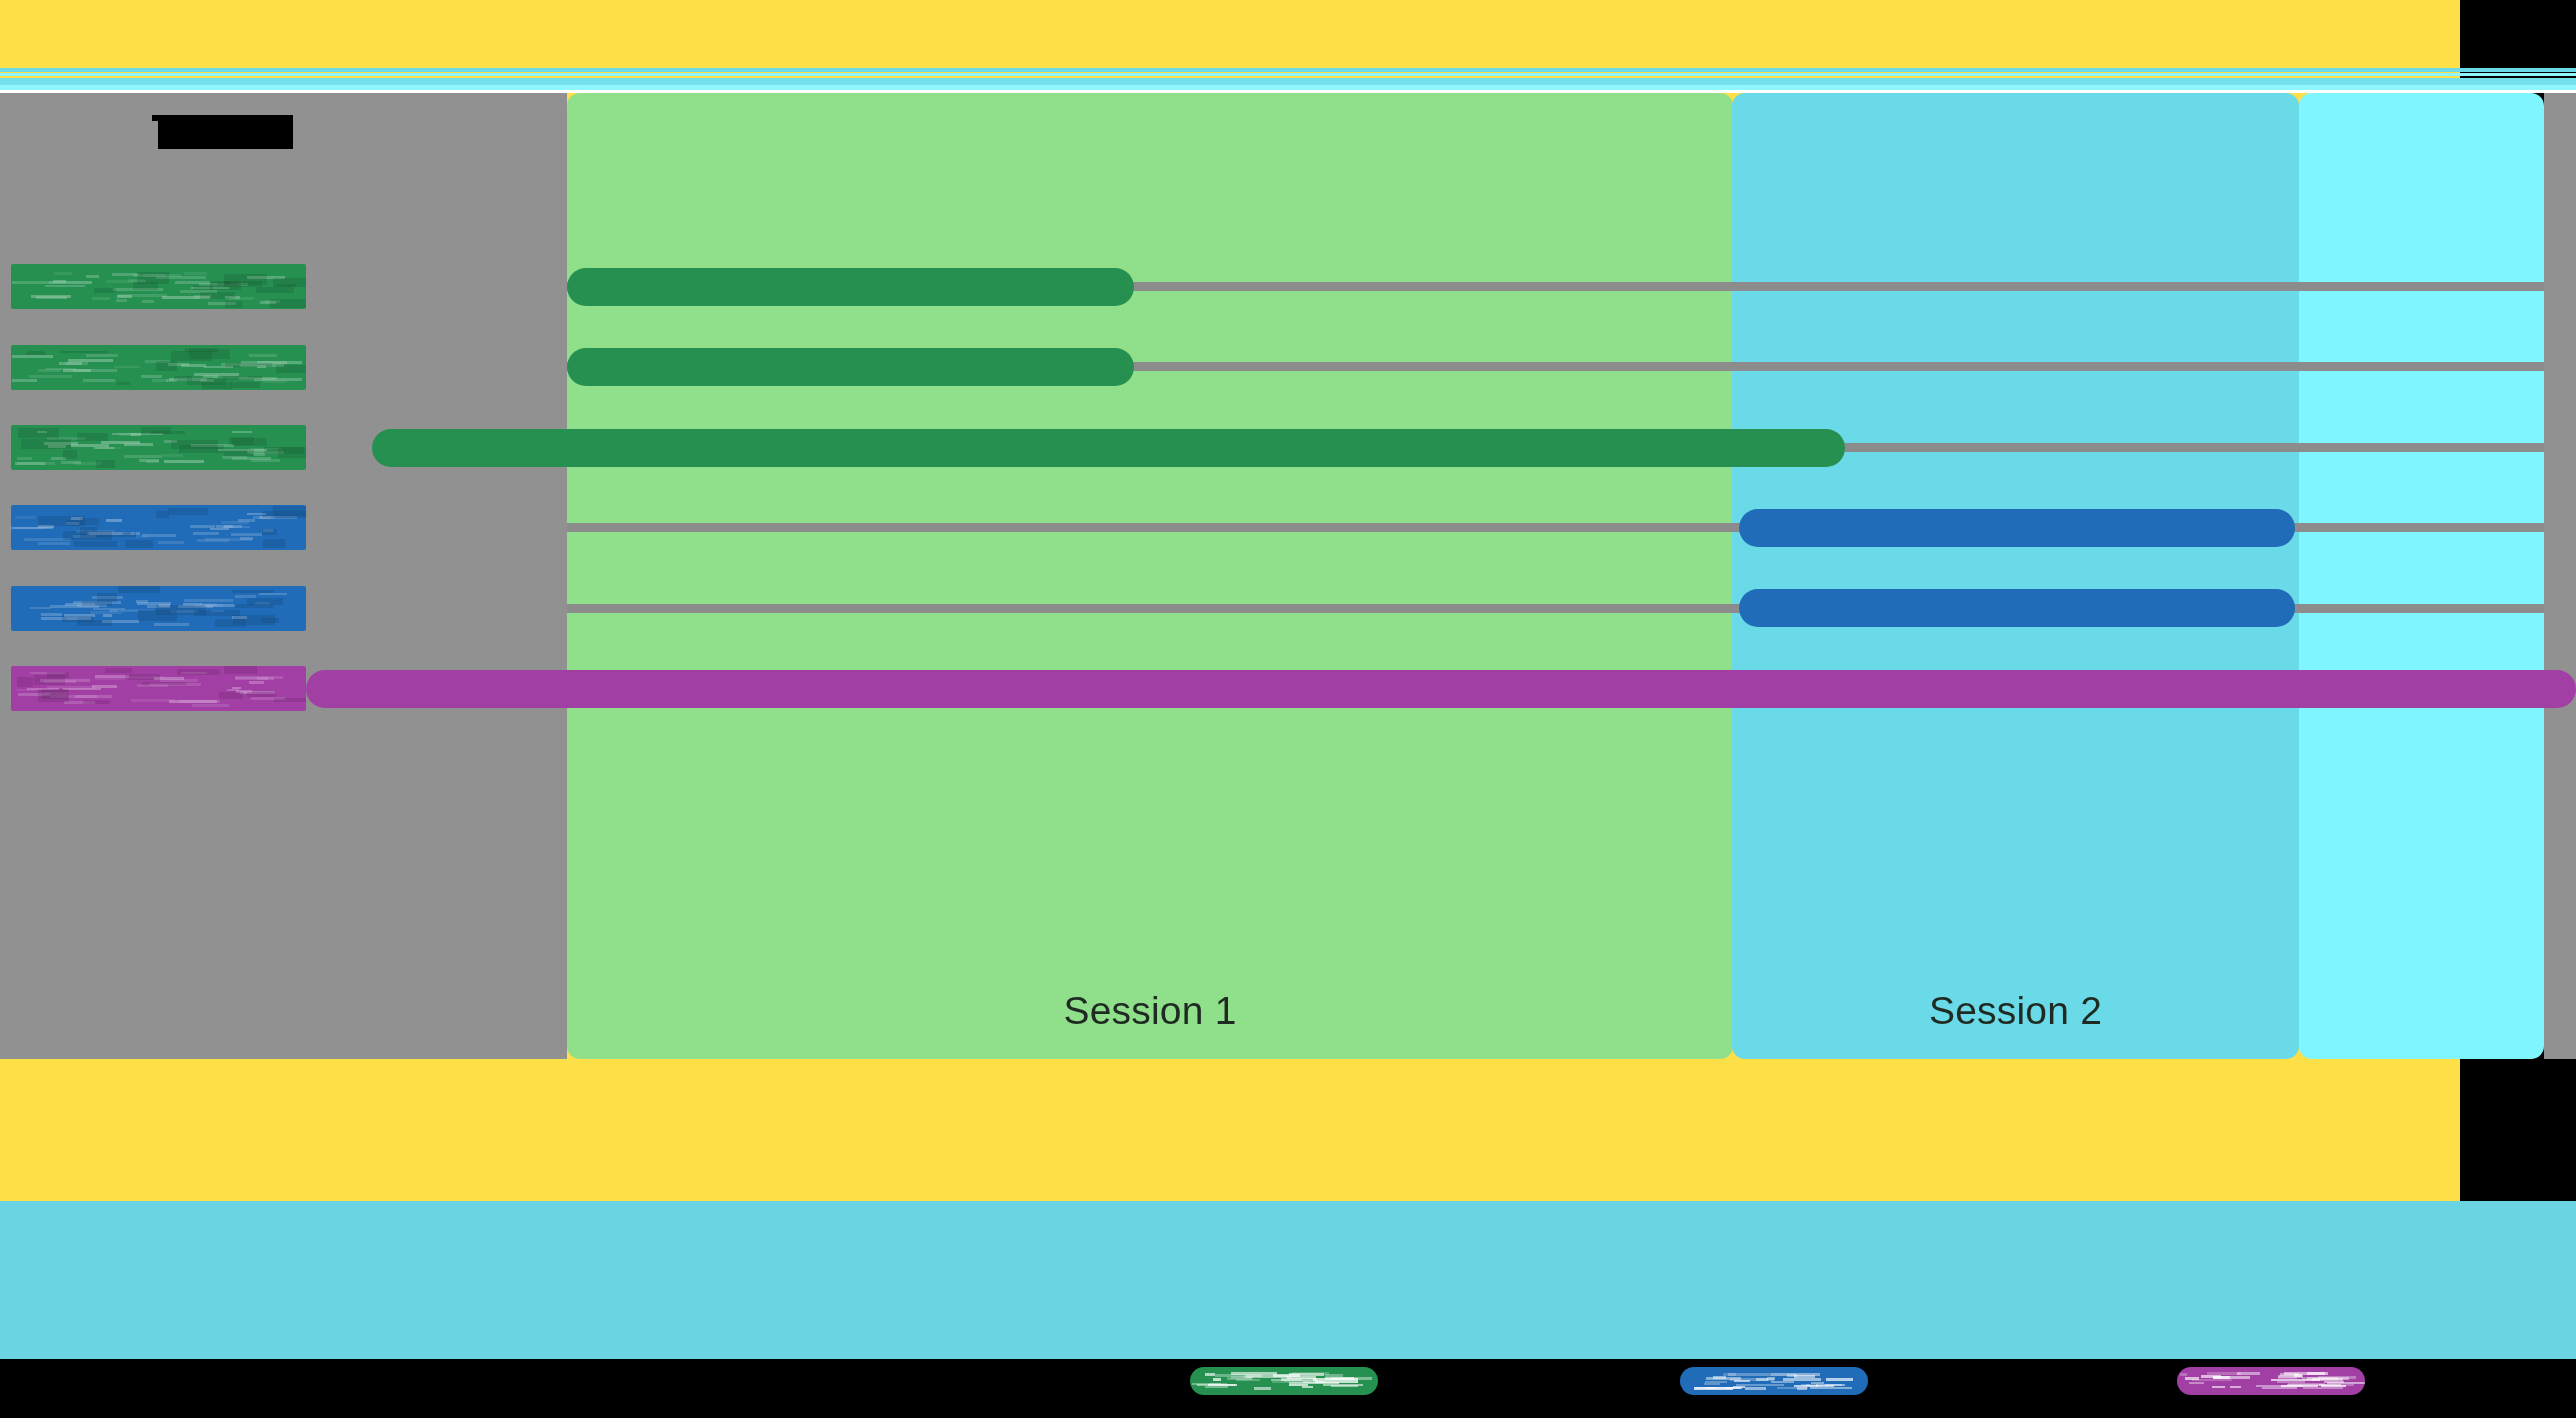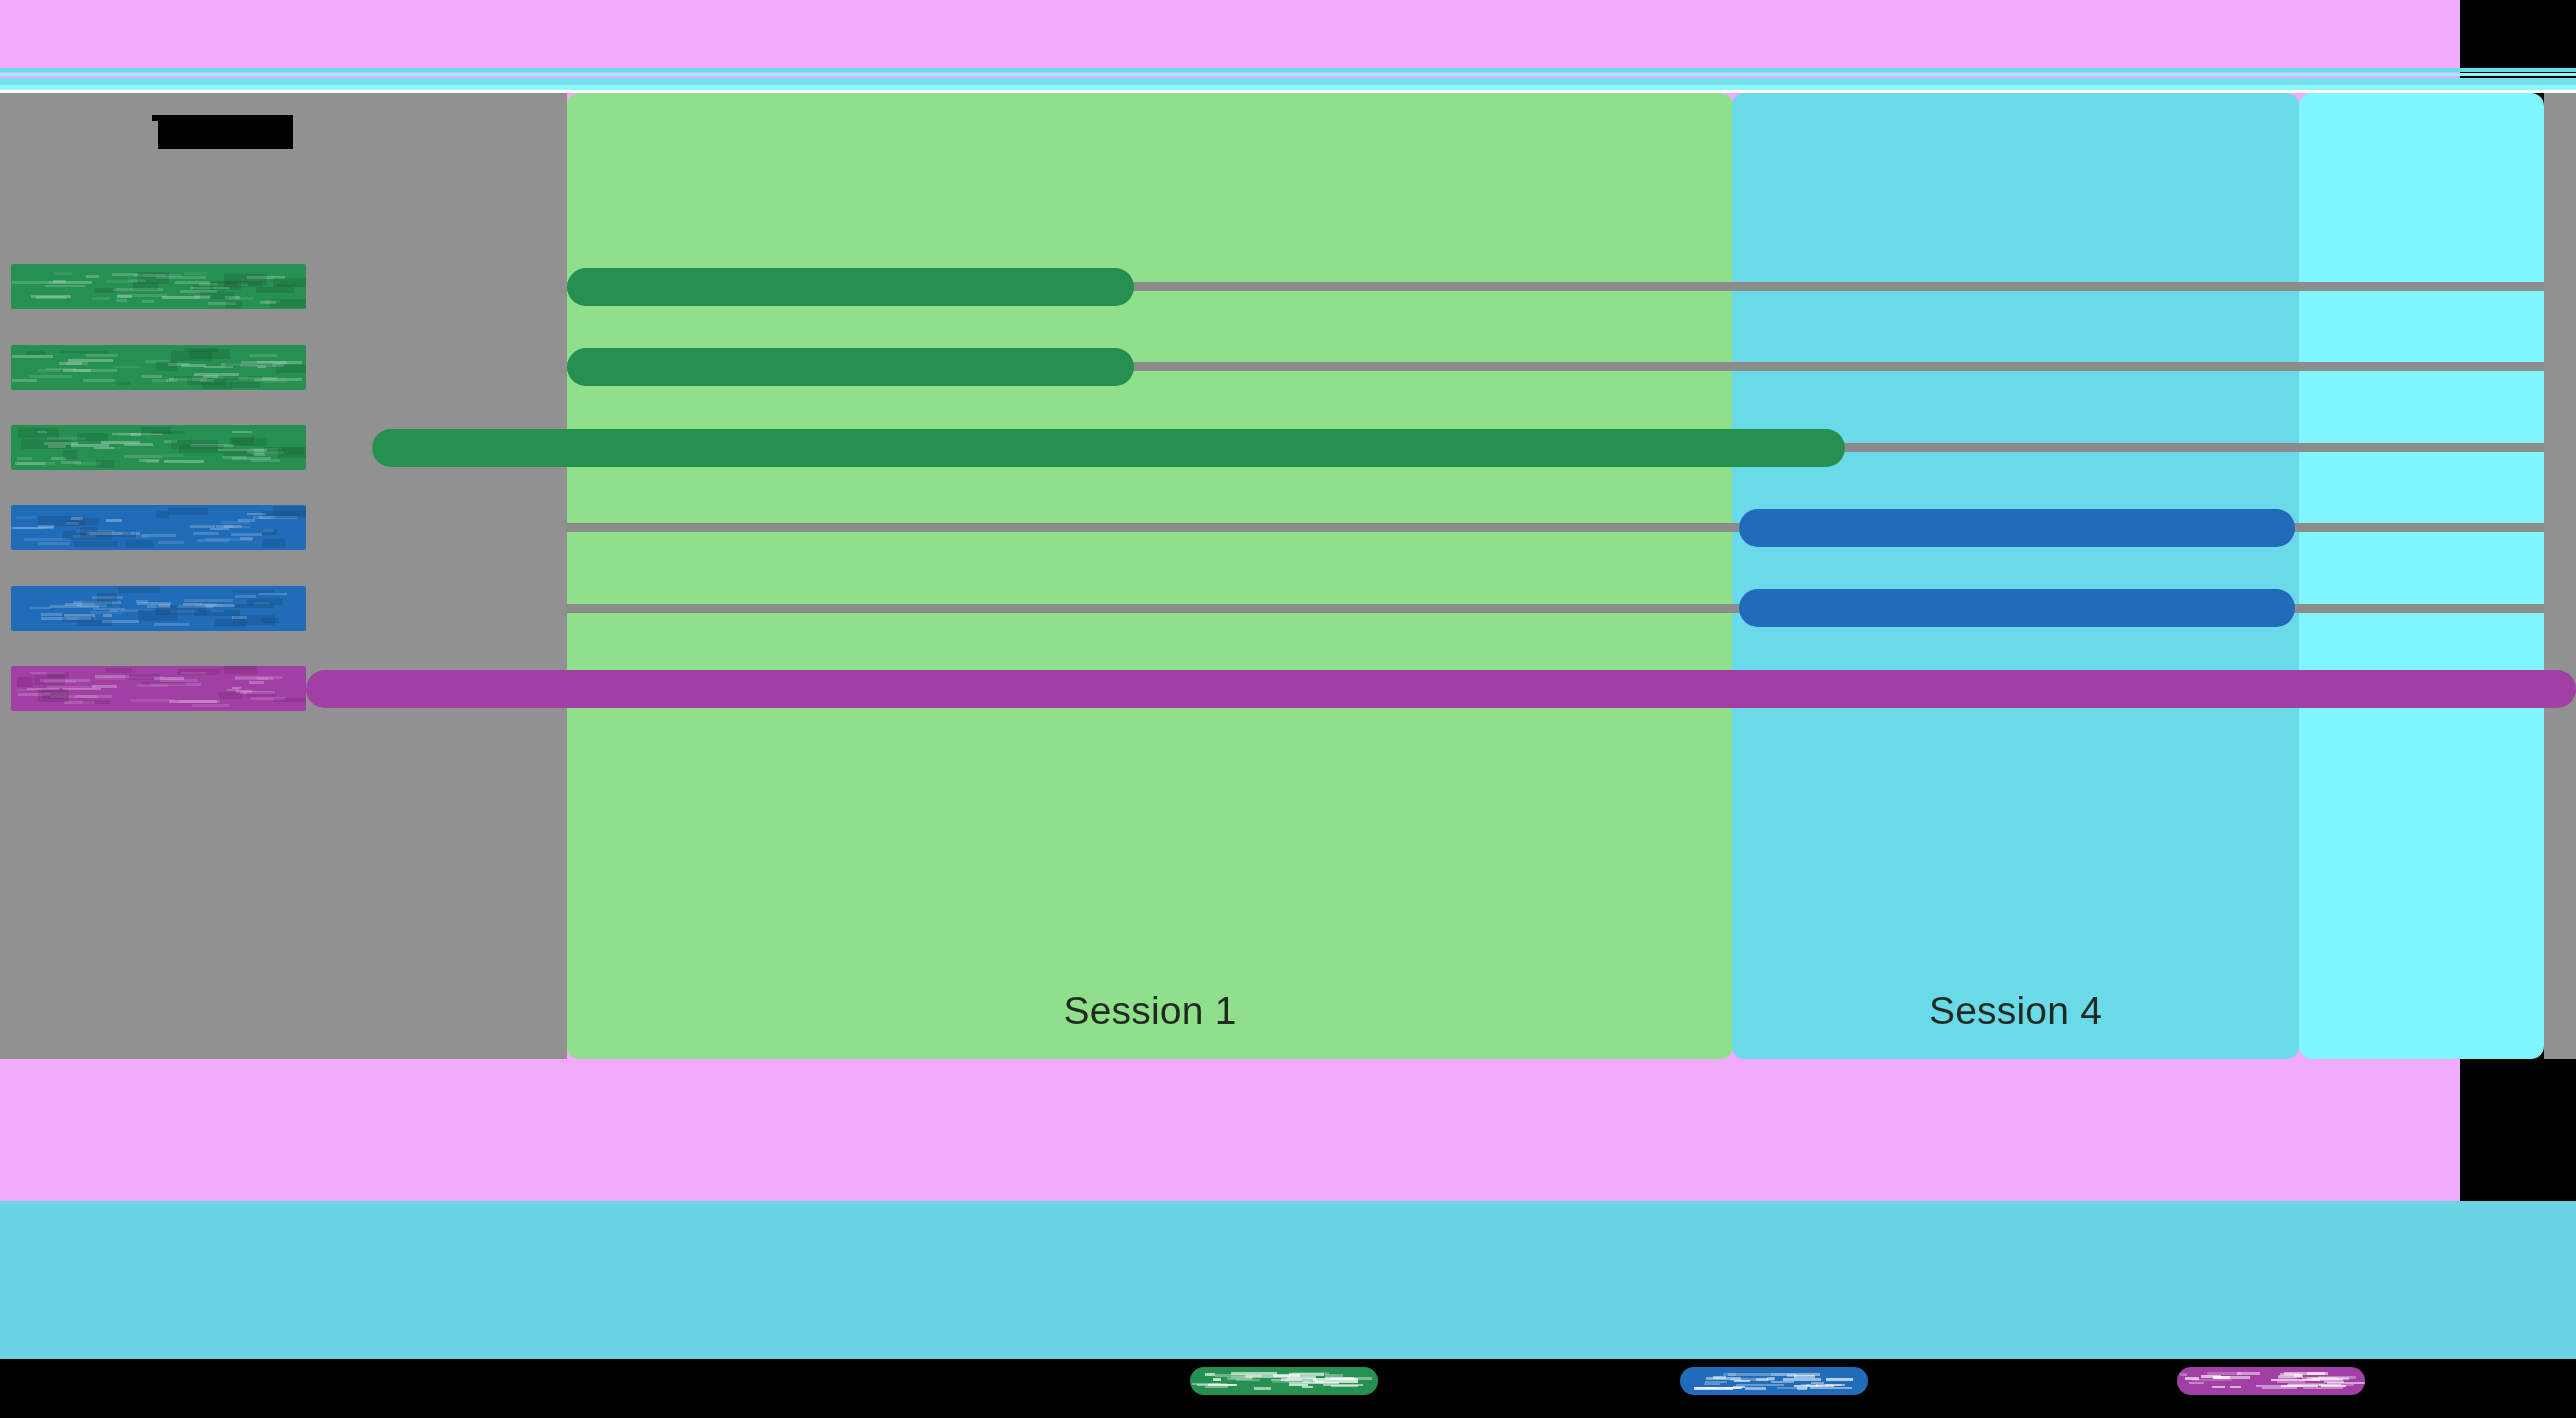--- a/index.html
+++ b/index.html
@@ -1,20 +1,20 @@
 <!DOCTYPE html>
 <html style="font-size:15px"><head>
 <meta charset="utf-8">
 <style>
   html,body{margin:0;padding:0;background:#000;}
   body{width:2576px;height:1419px;position:relative;overflow:hidden;
        font-family:"Liberation Sans",sans-serif;}
 
   
-  #stage{position:absolute;left:0;top:0;width:2460px;height:1419px;background:#f0abfc;}
+  #stage{position:absolute;left:0;top:0;width:2460px;height:1419px;background:#fde047;}
 
   
   .topstrip{position:absolute;left:0;width:2576px;}
   .ts1{top:68px;height:3.8px;background:#6ad9e8;}
   .ts2{top:73px;height:2.8px;background:#8ff6ff;}
   .ts3{top:78px;height:7.5px;background:#74e0ec;}
   .ts4{top:85px;height:4.7px;background:#8ff6ff;}
   .ts5{top:90px;height:2.8px;background:#ffffff;}
 
   
@@ -82,21 +82,21 @@
 
   <div id="plot">
     <div class="greypane left"></div>
     <div class="greypane right"></div>
 
     <div id="bands">
         <div class="band" style="left: 567px; width: 1166px; height: 966px; background: rgb(144, 223, 139);">
           <div class="band-label" style="color: rgb(31, 43, 34);">Session 1</div>
         </div>
         <div class="band" style="left: 1732px; width: 567px; height: 966px; background: rgb(106, 217, 232);">
-          <div class="band-label" style="color: rgb(31, 43, 34);">Session 4</div>
+          <div class="band-label" style="color: rgb(31, 43, 34);">Session 2</div>
         </div>
         <div class="band" style="left: 2299px; width: 245px; height: 966px; background: rgb(127, 246, 255);"></div>
       </div>
     <div id="gridlines">
         <div class="gridline" style="left: 567px; width: 1977px; top: 189px;"></div>
         <div class="gridline" style="left: 567px; width: 1977px; top: 269px;"></div>
         <div class="gridline" style="left: 567px; width: 1977px; top: 350px;"></div>
         <div class="gridline" style="left: 567px; width: 1977px; top: 430px;"></div>
         <div class="gridline" style="left: 567px; width: 1977px; top: 511px;"></div>
         <div class="gridline" style="left: 567px; width: 1977px; top: 591px;"></div>

